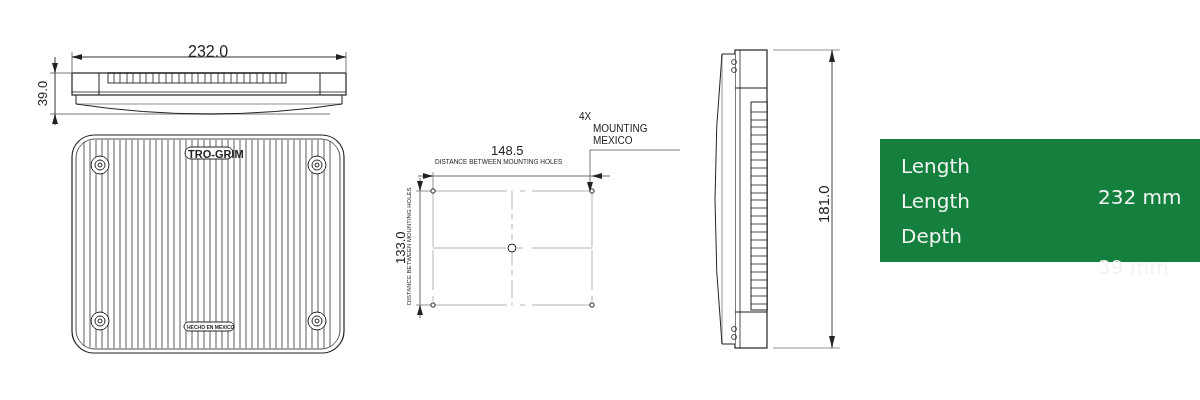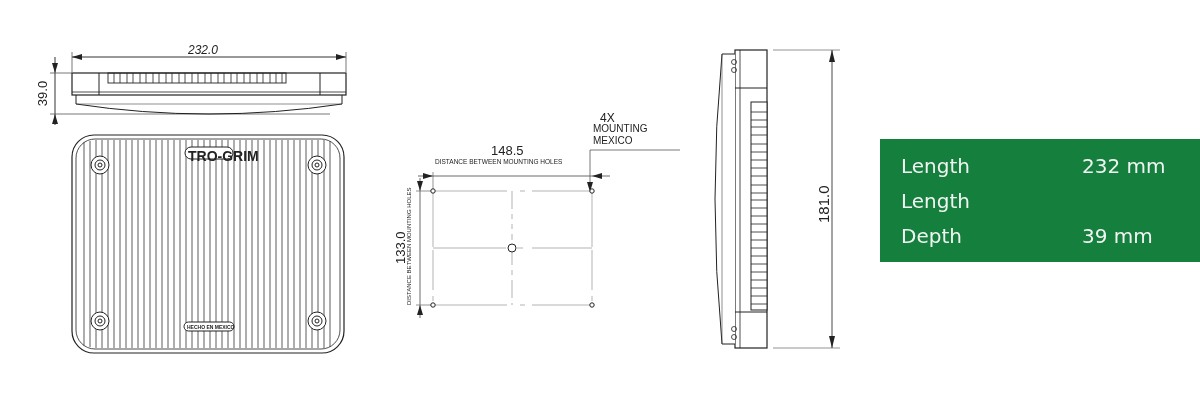--- a/index.html
+++ b/index.html
@@ -1,20 +1,20 @@
 <!DOCTYPE html>
 <html><head>
 <meta charset="utf-8">
 <style>
   html, body { margin:0; padding:0; background:#ffffff; }
   body { width:1200px; height:400px; position:relative; overflow:hidden; font-family:"Liberation Sans", sans-serif; }
   .specs { position:absolute; left:880px; top:139px; width:334px; height:123px; background:#15803d; border-radius:0; color:#f2f4f3; font-family:"DejaVu Sans", sans-serif; }
   .spec-row { position:absolute; left:21px; right:20px; height:34px; font-size:20px; line-height:34px; }
   .spec-row .lbl { position:absolute; left:0; }
-  .spec-row .val { position:absolute; left:181px; white-space:nowrap; }
+  .spec-row .val { position:absolute; left:197px; white-space:nowrap;margin-top:31px; }
   .dimtext { position:absolute; color:#222; font-family:"Liberation Sans", sans-serif; white-space:nowrap; }
 </style>
 </head>
 <body>
 
 <svg style="position:absolute;left:0;top:0" width="370" height="125" viewBox="0 0 370 125">
 
   <line x1="72" y1="57" x2="346" y2="57" stroke="#333" stroke-width="1"></line>
   <polygon points="72,57 82,54 82,60" fill="#222"></polygon>
   <polygon points="346,57 336,54 336,60" fill="#222"></polygon>
@@ -61,21 +61,21 @@
       <line x1="263" y1="73" x2="263" y2="83"></line>
     <line x1="270" y1="73" x2="270" y2="83"></line>
       <line x1="276" y1="73" x2="276" y2="83"></line>
     <line x1="282" y1="73" x2="282" y2="83"></line>
   </g>
   <line x1="72" y1="92" x2="346" y2="92" stroke="#222" stroke-width="0.8"></line>
 
   <path d="M76 95 L76 104 Q209 124 342 104 L342 95" fill="none" stroke="#222" stroke-width="1"></path>
   <line x1="76" y1="104" x2="342" y2="104" stroke="#444" stroke-width="0.6"></line>
 </svg>
-<div class="dimtext" style="left:188px;top:43px;font-size:12px;font-style:italic;">232.0</div>
+<div class="dimtext" style="left:188px;top:43px;font-size:16px;">232.0</div>
 <div class="dimtext" style="left:30px;top:86px;font-size:13px;transform:rotate(-90deg);transform-origin:center;">39.0</div>
 
 <svg style="position:absolute;left:60px;top:125px" width="300" height="240" viewBox="0 0 300 240">
   <rect x="12" y="10" width="272" height="218" rx="22" fill="#fff" stroke="#222" stroke-width="1.2"></rect>
   <rect x="16" y="14" width="264" height="210" rx="19" fill="none" stroke="#222" stroke-width="0.8"></rect>
   <g stroke="#333" stroke-width="0.8">
     <line x1="24" y1="17" x2="24" y2="221"></line>
       <line x1="30" y1="16" x2="30" y2="222"></line>
     <line x1="36" y1="15" x2="36" y2="223"></line>
       <line x1="42" y1="15" x2="42" y2="223"></line>
@@ -130,21 +130,21 @@
       <circle cx="40" cy="196" r="5"></circle>
       <circle cx="40" cy="196" r="2"></circle>
     <circle cx="257" cy="196" r="9"></circle>
       <circle cx="257" cy="196" r="5"></circle>
       <circle cx="257" cy="196" r="2"></circle>
   </g>
 
   <rect x="125" y="22" width="48" height="12" rx="6" fill="#fff" stroke="#222" stroke-width="1"></rect>
   <rect x="124" y="197" width="50" height="9" rx="4.5" fill="#fff" stroke="#222" stroke-width="1"></rect>
 </svg>
-<div class="dimtext" style="left:188px;top:148px;font-size:14px;font-weight:bold;">TRO-GRIM</div>
+<div class="dimtext" style="left:188px;top:148px;font-size:11px;font-weight:bold;">TRO-GRIM</div>
 <div class="dimtext" style="left:187px;top:324px;font-size:5px;font-weight:bold;">HECHO EN MEXICO</div>
 
 <svg style="position:absolute;left:390px;top:100px" width="300" height="220" viewBox="0 0 300 220">
 
   <line x1="28" y1="76" x2="220" y2="76" stroke="#444" stroke-width="0.8"></line>
   <polygon points="43,76 33,73 33,79" fill="#222"></polygon>
   <polygon points="202,76 212,73 212,79" fill="#222"></polygon>
   <line x1="43" y1="72" x2="43" y2="92" stroke="#666" stroke-width="0.7"></line>
 
   <line x1="200" y1="50" x2="290" y2="50" stroke="#555" stroke-width="0.8"></line>
@@ -176,21 +176,21 @@
   <g fill="#fff" stroke="#222" stroke-width="1">
     <circle cx="43" cy="91" r="2.2"></circle>
       <circle cx="202" cy="91" r="2.2"></circle>
     <circle cx="43" cy="205" r="2.2"></circle>
       <circle cx="202" cy="205" r="2.2"></circle>
     <circle cx="122" cy="148" r="4"></circle>
   </g>
 </svg>
 <div class="dimtext" style="left:491px;top:143px;font-size:13px;">148.5</div>
 <div class="dimtext" style="left:435px;top:158px;font-size:6.5px;">DISTANCE BETWEEN MOUNTING HOLES</div>
-<div class="dimtext" style="left:600px;top:111px;font-size:12px;">4X</div>
+<div class="dimtext" style="left:579px;top:111px;font-size:10px;">4X</div>
 <div class="dimtext" style="left:593px;top:123px;font-size:10px;">MOUNTING</div>
 <div class="dimtext" style="left:593px;top:135px;font-size:10px;">MEXICO</div>
 <div style="position:absolute;left:370px;top:238px;width:60px;height:20px;transform:rotate(-90deg);">
   <div class="dimtext" style="left:14px;top:3px;font-size:13px;">133.0</div>
 </div>
 <div style="position:absolute;left:346px;top:243px;width:130px;height:10px;transform:rotate(-90deg);">
   <div class="dimtext" style="left:8px;top:0px;font-size:6px;">DISTANCE BETWEEN MOUNTING HOLES</div>
 </div>
 
 <svg style="position:absolute;left:690px;top:40px" width="160" height="320" viewBox="0 0 160 320">

